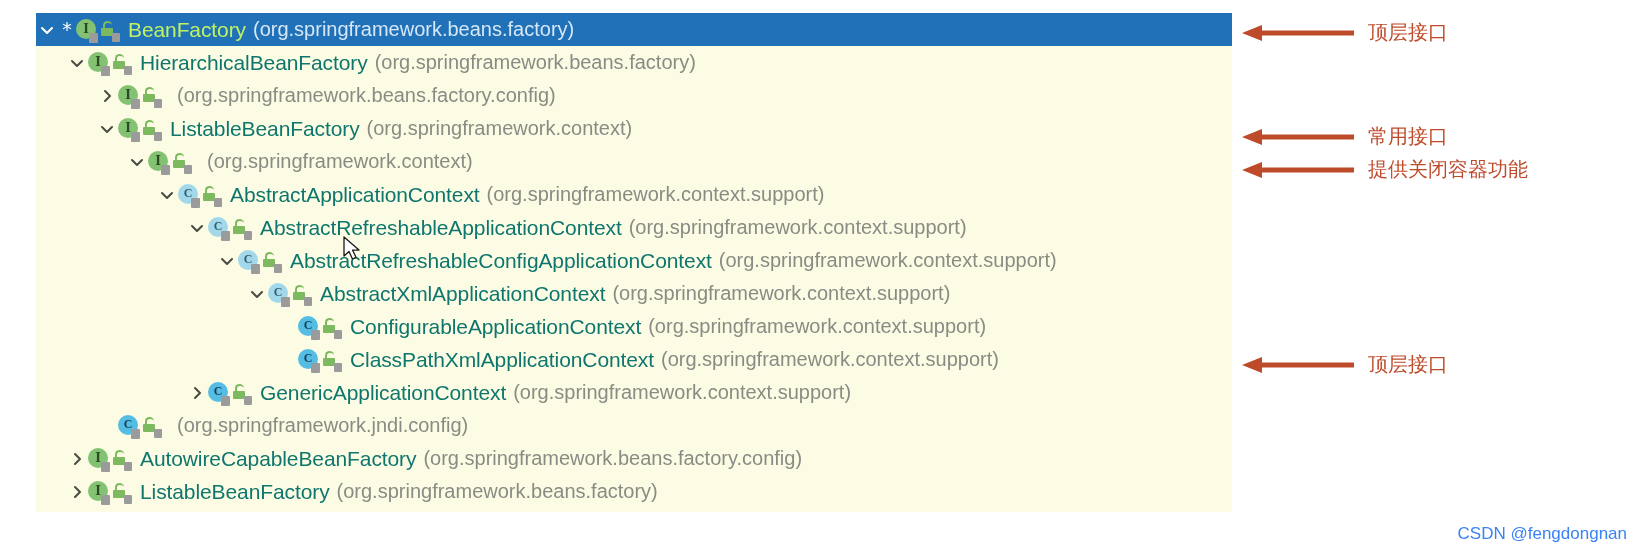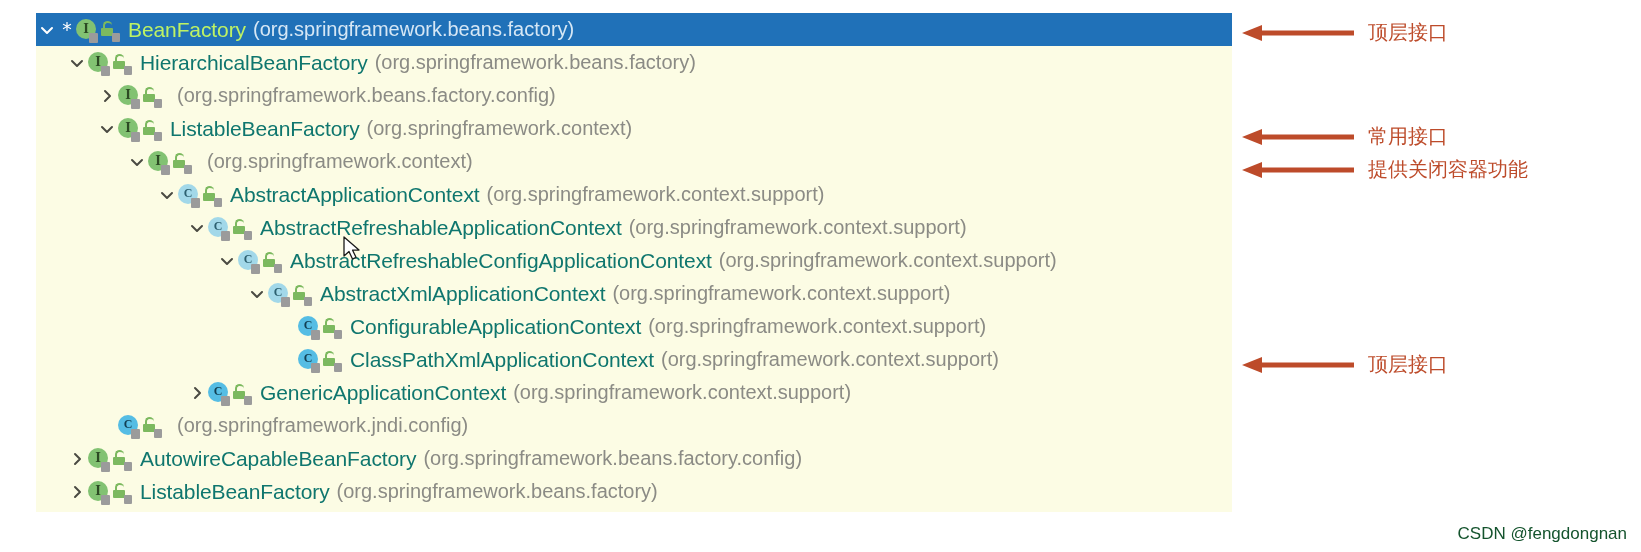--- a/index.html
+++ b/index.html
@@ -198,21 +198,21 @@
     height: 26px;
     pointer-events: none;
   }
 
   
   #watermark {
     position: absolute;
     right: 14px;
     bottom: 8px;
     font-size: 17px;
-    color: #14532d;
+    color: #3b82f6;
     font-family: "Liberation Sans", sans-serif;
   }
 </style>
 </head>
 <body>
 
 <div id="tree-panel">
     <div class="tree-row selected">
       <span style="display: inline-block; width: 0px; min-width: 0px;"></span>
       <span class="twisty">

